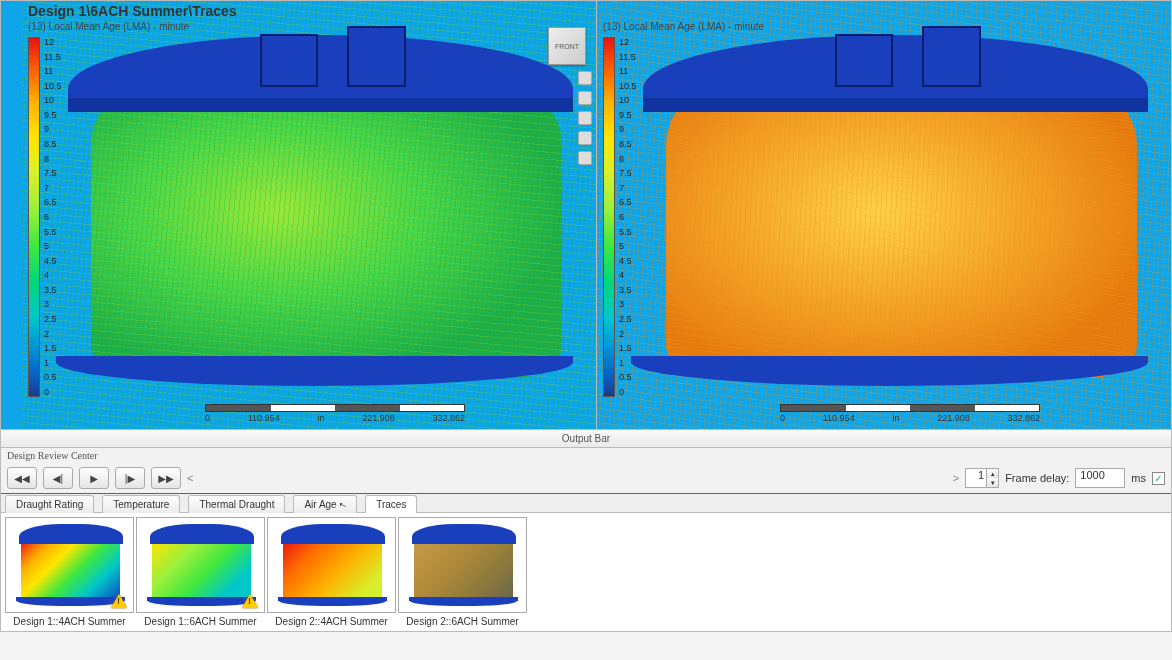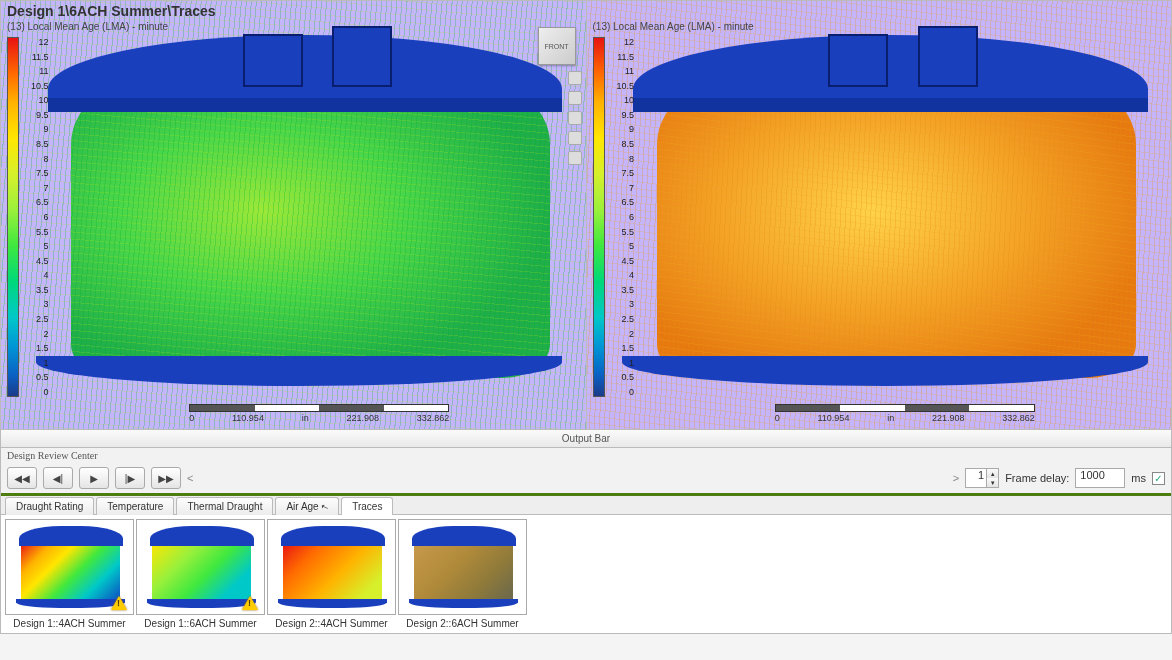--- a/index.html
+++ b/index.html
@@ -1,30 +1,30 @@
 <!DOCTYPE html>
 <html><head>
 <meta charset="utf-8">
 <style>
   * { box-sizing: border-box; margin: 0; padding: 0; font-family: "Segoe UI", Tahoma, sans-serif; }
   body { width: 1172px; height: 660px; background: #f4f4f4; overflow: hidden; font-size: 11px; color: #333; position: relative; }
 
   
-  .viewports { display: flex; height: 430px; border: 1px solid #bbb; background: #c4b5fd; }
+  .viewports { display: flex; height: 430px; border: 1px solid #bbb; background: #0ea5e9; padding-left: 21px; }
   .viewport { flex: 1; position: relative; border-right: 1px solid #bbb; overflow: hidden; }
   .viewport:last-child { border-right: none; }
   .vp-title { position: absolute; top: 0; left: 0; right: 0; padding: 2px 6px; font-weight: bold; font-size: 14px; z-index: 20; background: rgba(255,255,255,0.0); }
   .vp-legend-label { position: absolute; top: 20px; left: 6px; font-size: 10px; color: #444; z-index: 20; }
 
   
   .colorbar { position: absolute; top: 36px; left: 6px; height: 360px; width: 44px; z-index: 15; display: flex; }
   .gradient { width: 12px; height: 100%; border: 1px solid #555; background: linear-gradient(to top,
       #1b3a8a 0%, #0a62c4 6%, #0096d6 14%, #00c8c8 22%, #00d87a 32%, #3fe83f 42%,
       #9bf03b 52%, #d6f02b 62%, #ffe600 72%, #ffb200 82%, #ff6a00 90%, #e81313 100%); }
-  .ticks { margin-left: 12px; display: flex; flex-direction: column; justify-content: space-between; font-size: 9px; color: #222; align-items: flex-end; }
+  .ticks { margin-left: 4px; display: flex; flex-direction: column; justify-content: space-between; font-size: 9px; color: #222; }
 
   
   .cfd { position: absolute; inset: 0; }
   .cfd .building { position: absolute; left: 12%; right: 6%; top: 10%; bottom: 12%; border-radius: 40% 40% 10% 10% / 30% 30% 10% 10%; overflow: hidden; }
   .cfd .roof { position: absolute; left: 8%; right: 4%; top: 8%; height: 18%; background: #1a3fbd; border-radius: 50% 50% 0 0 / 70% 70% 0 0; box-shadow: inset 0 -14px 0 #1133a0; }
   .cfd .base { position: absolute; left: 6%; right: 4%; bottom: 10%; height: 7%; background: #1a3fbd; border-radius: 0 0 50% 50% / 0 0 80% 80%; }
   .cfd .ducts { position: absolute; top: 4%; left: 38%; width: 34%; height: 18%; }
   .duct { position: absolute; background: #1a3fbd; border: 2px solid #0a1e70; }
   .duct.a { left: 10%; top: 20%; width: 30%; height: 70%; }
   .duct.b { left: 55%; top: 10%; width: 30%; height: 80%; }
@@ -59,21 +59,21 @@
   .transport { display:flex; align-items:center; gap:6px; padding:4px 6px; }
   .tbtn { width:30px; height:22px; border:1px solid #aaa; background:linear-gradient(#fff,#e5e5e5); border-radius:3px; display:flex; align-items:center; justify-content:center; font-size:10px; color:#444; cursor:pointer; }
   .transport .spacer{ flex:1; }
   .numfield{ width:34px; height:20px; border:1px solid #aaa; text-align:right; padding-right:14px; position:relative; background:#fff; }
   .spin{ position:absolute; right:0; top:0; bottom:0; width:12px; display:flex; flex-direction:column; }
   .spin span{ flex:1; border-left:1px solid #aaa; font-size:6px; display:flex; align-items:center; justify-content:center; background:linear-gradient(#fafafa,#e4e4e4); }
   .msfield{ width:50px; height:20px; border:1px solid #aaa; background:#fff; padding:0 4px; }
   .chk{ width:13px; height:13px; border:1px solid #888; background:#fff; display:inline-flex; align-items:center; justify-content:center; font-size:10px; color:#2a7; }
 
   
-  .tabs { display:flex; gap:2px; padding:0 4px; background:#eee; border-top:3px solid #4d7c0f; }
+  .tabs { display:flex; gap:8px; padding:0 4px; background:#eee; border-top:1px solid #4d7c0f; }
   .tab { padding:3px 10px; font-size:10px; border:1px solid #bbb; border-bottom:none; background:linear-gradient(#fdfdfd,#ececec); border-radius:3px 3px 0 0; cursor:pointer; position:relative; top:1px; }
   .tab.active{ background:#fff; font-weight:normal; }
   .cursor-icon{ display:inline-block; transform:rotate(-20deg); font-size:9px; margin-left:2px; }
 
   
   .thumbs { display:flex; gap:2px; padding:4px; background:#fff; border-top:1px solid #bbb; }
   .thumb { width:129px; }
   .thumb .img { height:96px; border:1px solid #aaa; position:relative; overflow:hidden; }
   .thumb .img .mini-roof{ position:absolute; left:10%; right:8%; top:6%; height:22%; background:#1a3fbd; border-radius:40% 40% 0 0/60% 60% 0 0; }
   .thumb .img .mini-base{ position:absolute; left:8%; right:6%; bottom:6%; height:10%; background:#1a3fbd; border-radius:0 0 40% 40%/0 0 60% 60%; }

